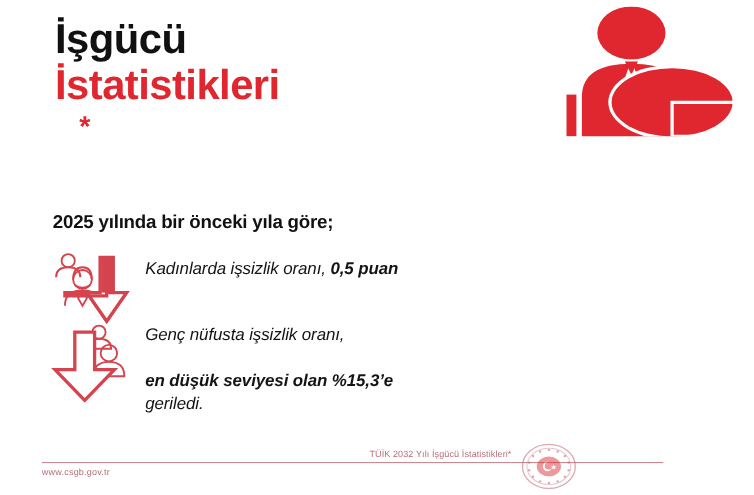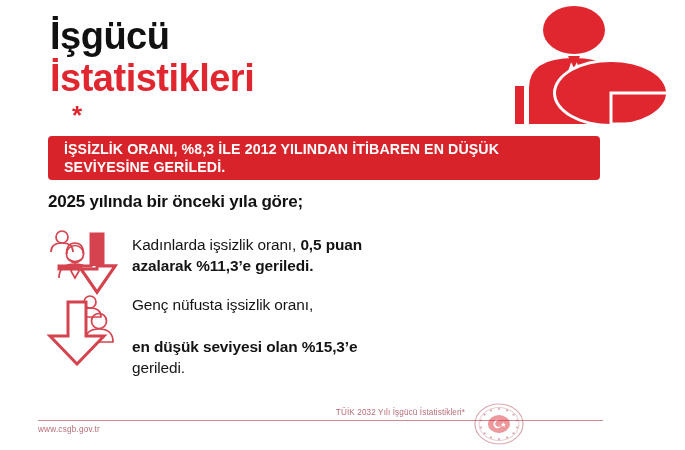--- a/index.html
+++ b/index.html
@@ -118,20 +118,21 @@
     height: 68px;
     flex: 0 0 82px;
   }
   .fact-text {
     margin-left: 12px;
     padding-top: 6px;
     font-size: 15.4px;
     line-height: 21px;
     color: #141414;
     letter-spacing: -0.1px;
+    font-style: italic;
   }
   .fact-text b { font-weight: bold; }
   .fact-2 .fact-text { padding-top: 0px; }
 
   
   .footer-rule {
     position: absolute;
     left: 38px;
     top: 420px;
     width: 565px;
@@ -198,23 +199,20 @@
           <ellipse cx="104" cy="87" rx="58" ry="34" fill="#ffffff"></ellipse>
           <ellipse cx="104" cy="87" rx="55" ry="31" fill="#E0262F"></ellipse>
 
           <path d="M104 87 L104 118 L162 118 L162 87 Z" fill="none" stroke="#ffffff" stroke-width="3"></path>
         </g>
       </svg>
     </div>
 
   </div>
 
-  <div class="banner">
-    <div class="banner-text">İŞSİZLİK ORANI, %8,3 İLE 2012 YILINDAN İTİBAREN EN DÜŞÜK SEVİYESİNE GERİLEDİ.</div>
-  </div>
 
   <div class="intro">2025 yılında bir önceki yıla göre;</div>
 
   <div class="fact fact-1">
     <div class="fact-icon">
       <svg viewBox="0 0 82 68" width="82" height="68" xmlns="http://www.w3.org/2000/svg">
         <g fill="none" stroke="#D4434E" stroke-width="1.7">
 
           <circle cx="24" cy="9" r="6"></circle>
           <path d="M13 24 q0 -9 11 -9 q11 0 11 9"></path>
@@ -231,21 +229,20 @@
           <path d="M53 6 L65 6 L65 38 L77 38 L59 64 L41 38 L53 38 Z"></path>
         </g>
         <g fill="#D4434E">
           <rect x="54" y="7" width="10" height="31"></rect>
         </g>
         <path d="M21 41 L59 41 L59 38 L77 38 L59 64 L41 38 L21 38 Z" fill="#ffffff" stroke="#D4434E" stroke-width="3" stroke-linejoin="miter"></path>
       </svg>
     </div>
     <div class="fact-text">
       <span>Kadınlarda işsizlik oranı, </span><b>0,5 puan</b><br>
-      <b>azalarak %11,3’e geriledi.</b>
     </div>
   </div>
 
   <div class="fact fact-2">
     <div class="fact-icon">
       <svg viewBox="0 0 82 72" width="82" height="72" xmlns="http://www.w3.org/2000/svg">
 
         <g fill="none" stroke="#D4434E" stroke-width="1.7">
           <circle cx="52" cy="8" r="6"></circle>
           <path d="M41 23 q0 -9 11 -9 q11 0 11 9 L41 23 Z"></path>

